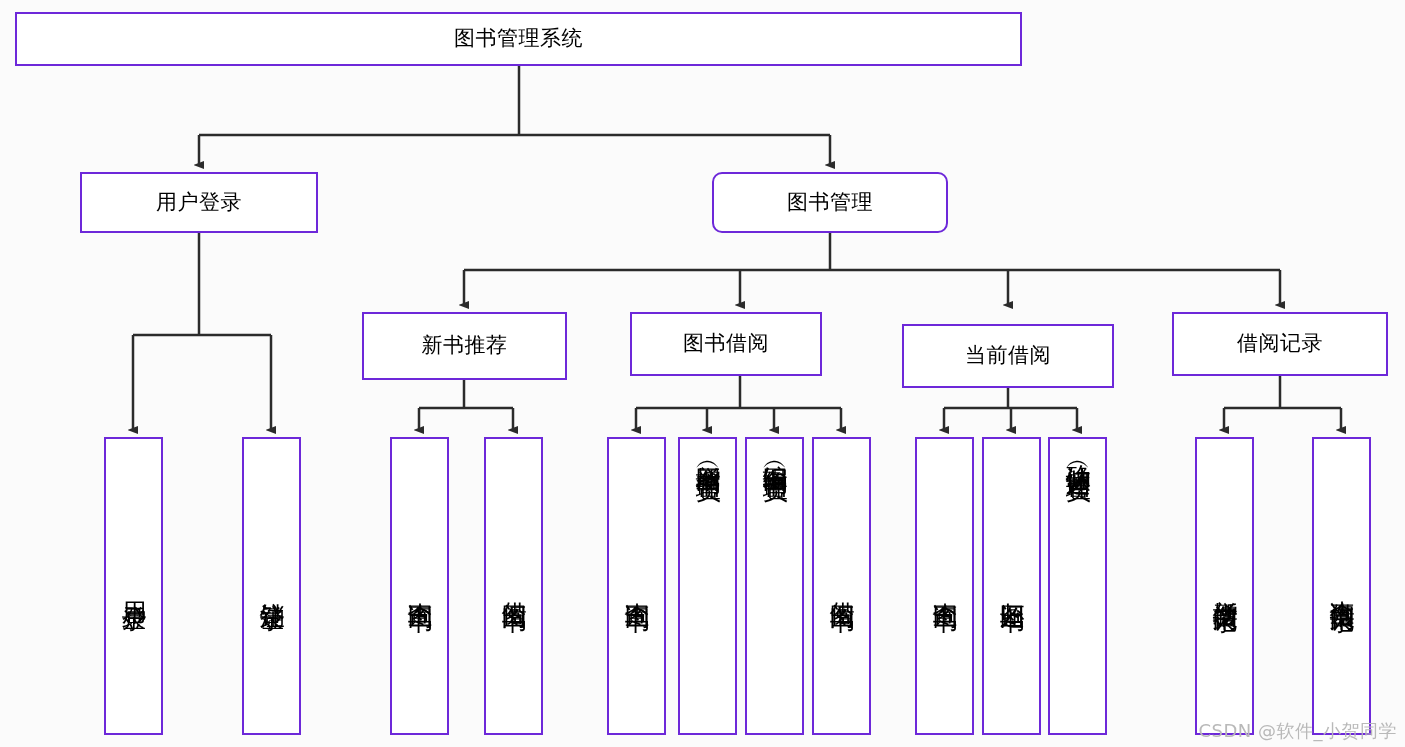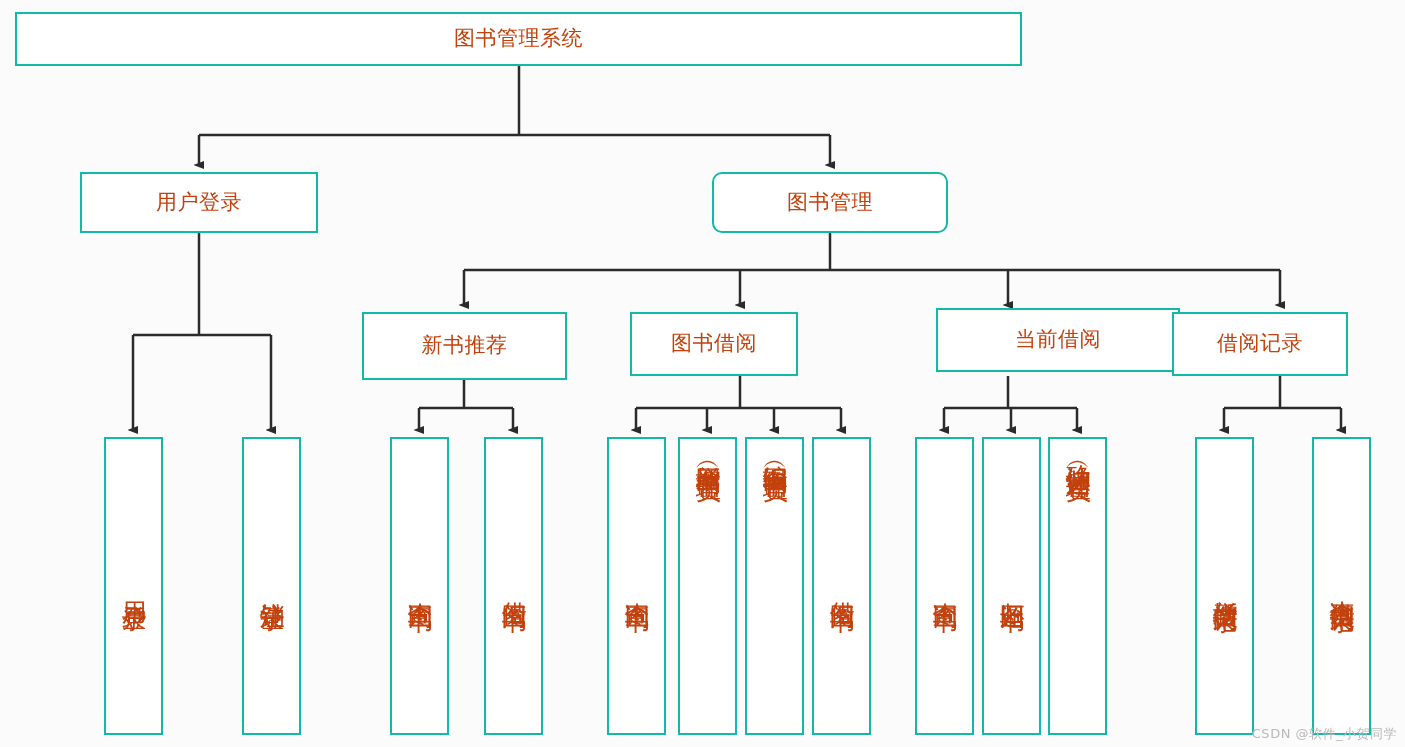--- a/index.html
+++ b/index.html
@@ -20,25 +20,25 @@
     position: absolute;
     left: 0;
     top: 0;
     width: 1405px;
     height: 747px;
   }
   .node {
     position: absolute;
     box-sizing: border-box;
     background: #ffffff;
-    border: 2px solid #14b8a6;
+    border: 2px solid #6d28d9;
     display: flex;
     align-items: center;
     justify-content: center;
-    color: #c2410c;
+    color: #000000;
     z-index: 2;
   }
   .node .label {
     display: block;
     line-height: 1.12;
     letter-spacing: 0.5px;
   }
   
   .node.horiz .label {
     font-size: 21px;
@@ -59,21 +59,21 @@
     text-orientation: upright;
     font-size: 25px;
     line-height: 1.06;
     letter-spacing: 2px;
     white-space: nowrap;
   }
   #watermark {
     position: absolute;
     right: 8px;
     bottom: 4px;
-    font-size: 13px;
+    font-size: 18px;
     color: #b9b9b9;
     letter-spacing: 0.5px;
     z-index: 3;
     white-space: nowrap;
     pointer-events: none;
   }
 </style>
 </head>
 <body>
 
@@ -136,27 +136,27 @@
   <div class="node horiz" style="left:80px; top:172px; width:238px; height:61px;">
     <span class="label">用户登录</span>
   </div>
   <div class="node horiz" style="left:712px; top:172px; width:236px; height:61px;border-radius:10px;">
     <span class="label">图书管理</span>
   </div>
 
   <div class="node horiz" style="left:362px; top:312px; width:205px; height:68px;">
     <span class="label">新书推荐</span>
   </div>
-  <div class="node horiz" style="left:630px; top:312px; width:168px; height:64px;">
+  <div class="node horiz" style="left:630px; top:312px; width:192px; height:64px;">
     <span class="label">图书借阅</span>
   </div>
-  <div class="node horiz" style="left:902px; top:308px; width:244px; height:64px;margin-left:34px;">
+  <div class="node horiz" style="left:902px; top:324px; width:212px; height:64px;">
     <span class="label">当前借阅</span>
   </div>
-  <div class="node horiz" style="left:1172px; top:312px; width:176px; height:64px;">
+  <div class="node horiz" style="left:1172px; top:312px; width:216px; height:64px;">
     <span class="label">借阅记录</span>
   </div>
 
   <div class="node vert centered" style="left:104px; top:437px; width:59px; height:298px;">
     <span class="label">用户登录</span>
   </div>
   <div class="node vert centered" style="left:242px; top:437px; width:59px; height:298px;">
     <span class="label">注销登录</span>
   </div>
 

